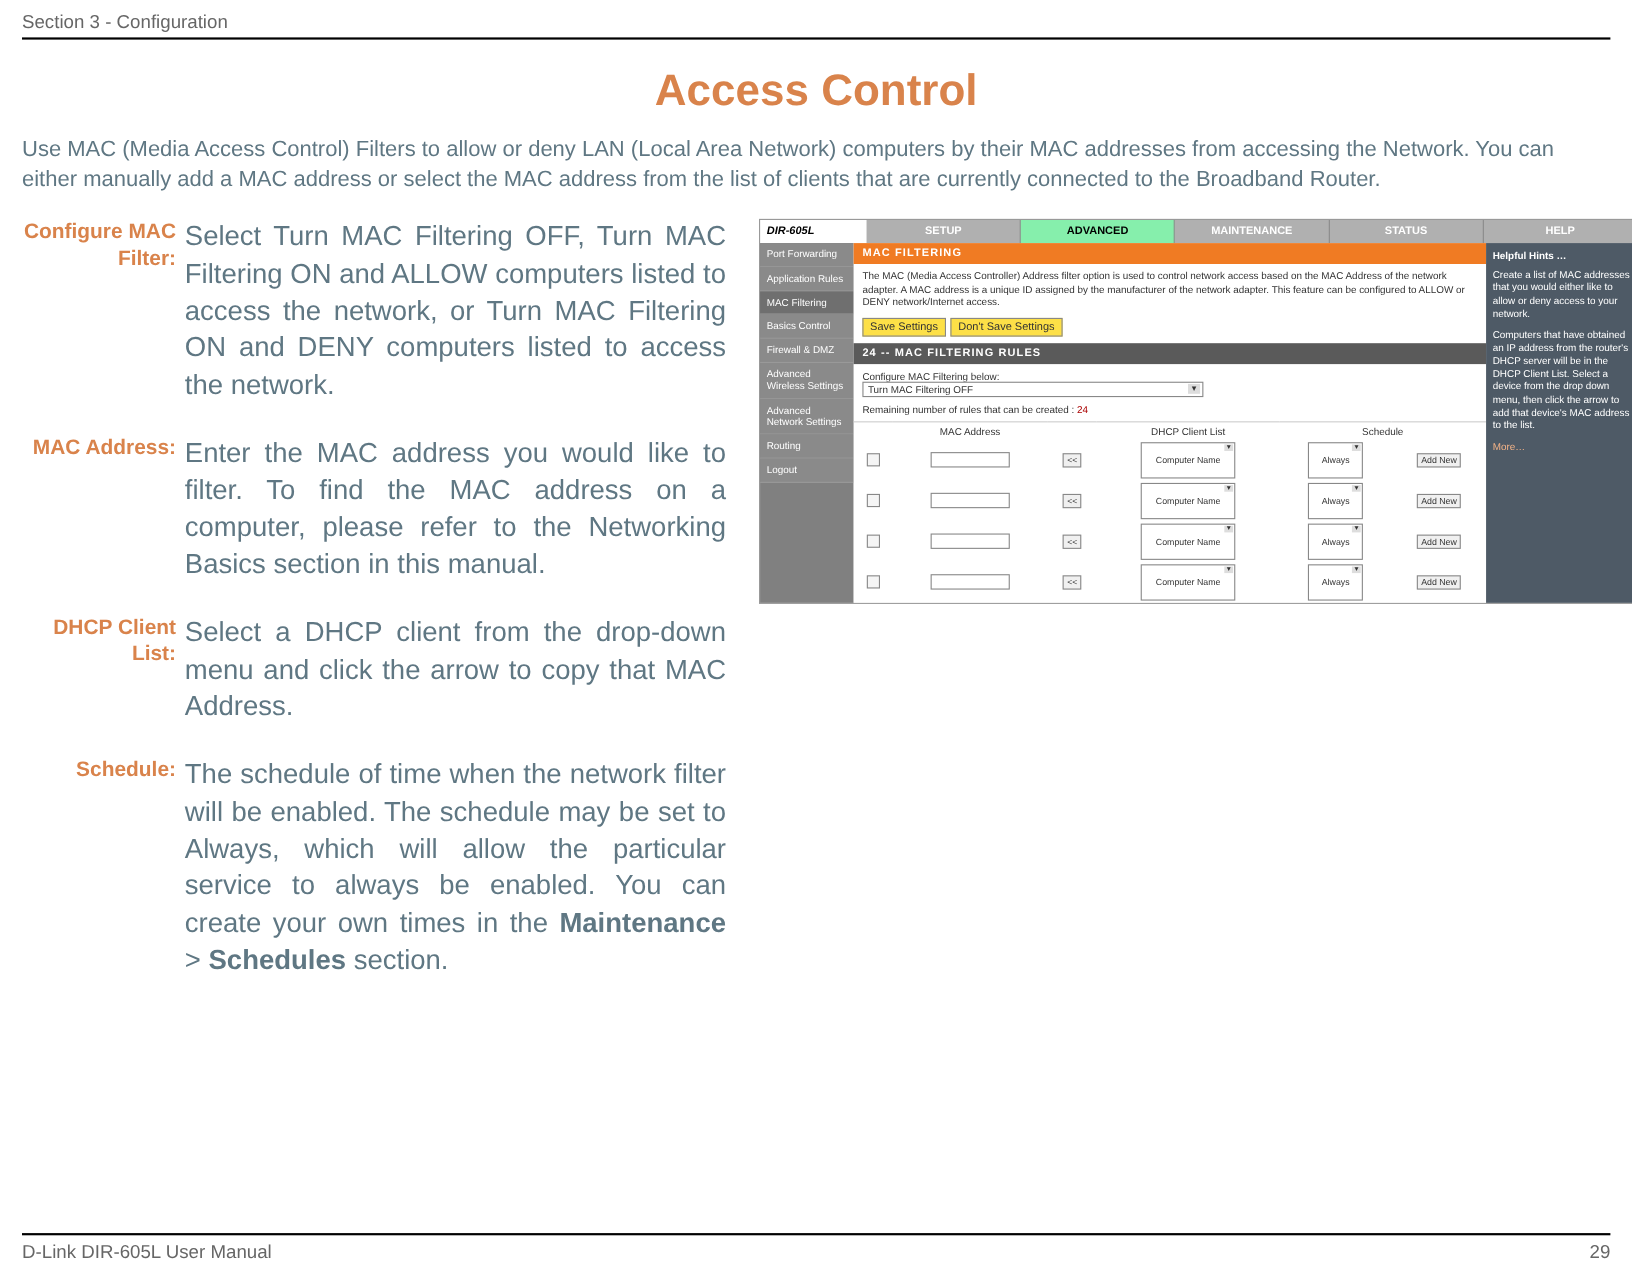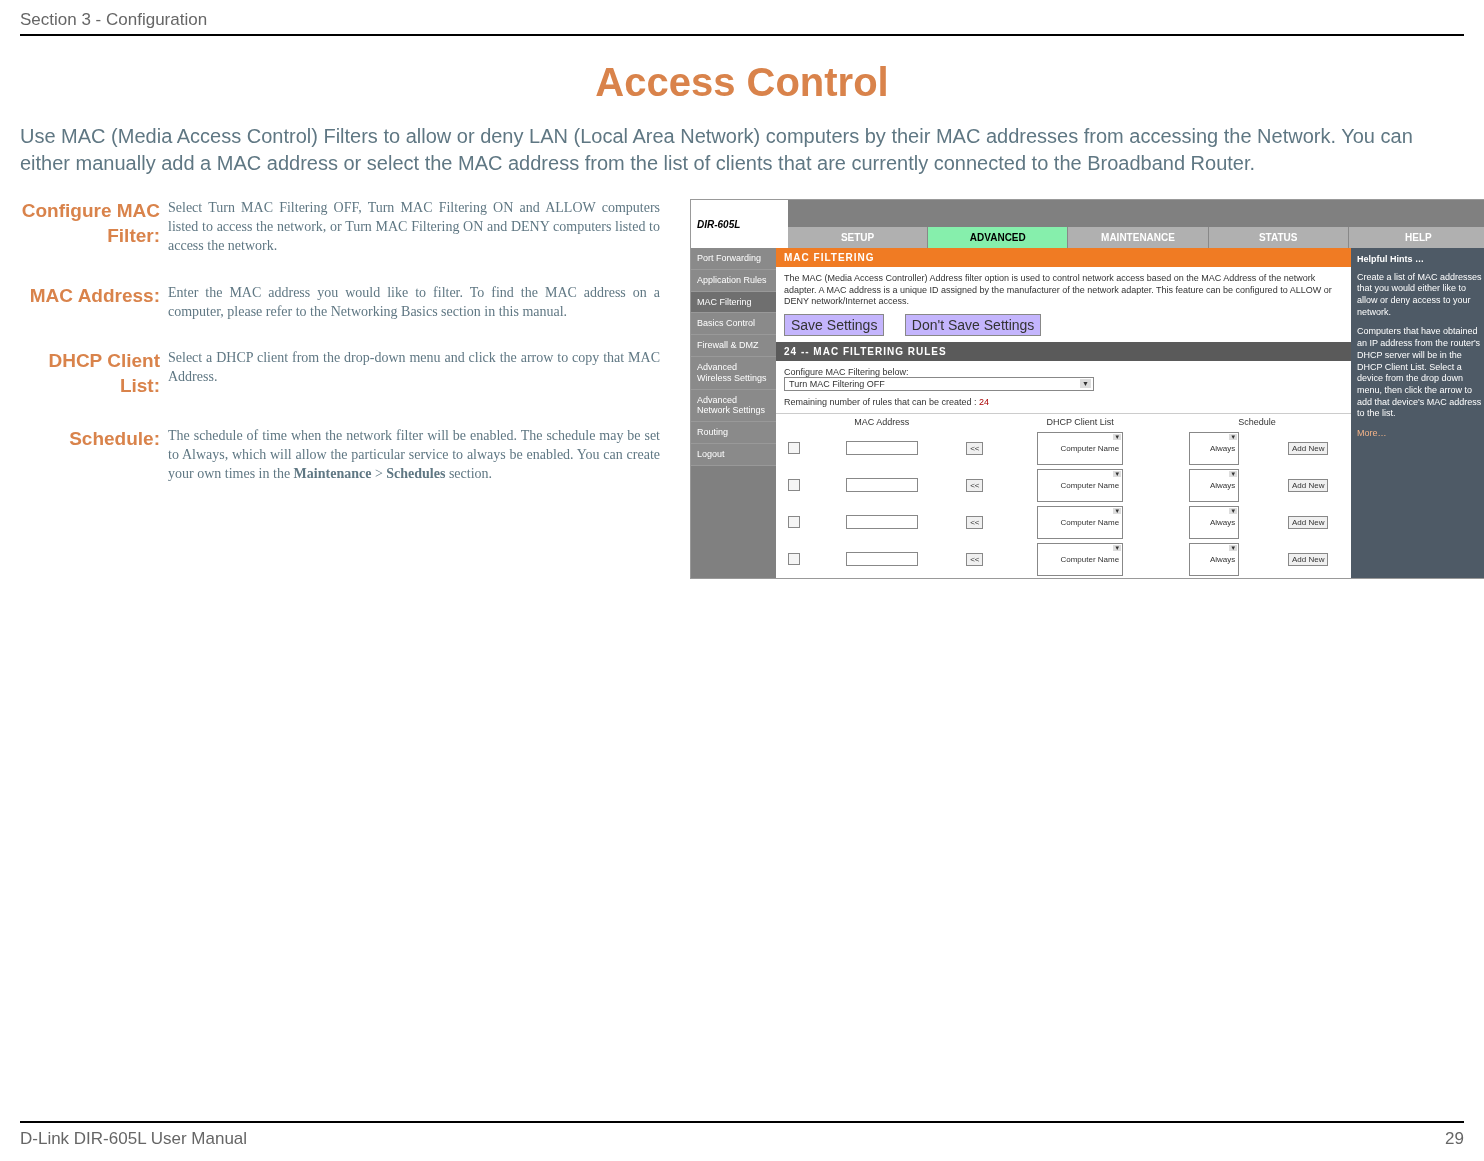--- a/index.html
+++ b/index.html
@@ -57,24 +57,23 @@
     text-align: right;
     color: #d9834b;
     font-size: 19px;
     font-weight: 600;
     padding-right: 8px;
     line-height: 1.3;
   }
   .def-body {
     flex: 1;
     color: #5f7783;
-    font-size: 14px;
+    font-size: 25px;
     line-height: 1.35;
     text-align: justify;
-    font-family: Liberation Serif, serif;
   }
   .def-body b { color: #5f7783; font-weight: 700; }
   .screenshot {
     flex: 0 0 800px;
     border: 1px solid #999;
     background: #ccc;
     box-sizing: border-box;
   }
   .router-top {
     display: flex;
@@ -97,21 +96,20 @@
   }
   .router-tab {
     flex: 1;
     text-align: center;
     font-size: 10px;
     font-weight: bold;
     padding: 5px 0;
     color: #fff;
     background: #b0b0b0;
     border-right: 1px solid #888;
-    margin-top: 27px;
   }
   .router-tab.active {
     background: #86efac;
     color: #000;
   }
   .router-body {
     display: flex;
   }
   .router-nav {
     flex: 0 0 85px;
@@ -144,25 +142,25 @@
     font-size: 9px;
     color: #333;
     padding: 6px 8px;
     line-height: 1.3;
   }
   .panel-btns {
     padding: 0 8px 6px 8px;
   }
   .panel-btn {
     display: inline-block;
-    font-size: 14px;
+    font-size: 10px;
     padding: 2px 6px;
     border: 1px solid #888;
-    background: #c4b5fd;
-    margin-right: 16px;
+    background: #fde047;
+    margin-right: 0;
   }
   .panel-header.dark {
     background: #5a5a5a;
   }
   .cfg-row {
     padding: 6px 8px;
     font-size: 9px;
   }
   .cfg-select {
     display: inline-block;
@@ -224,21 +222,21 @@
     padding: 1px 3px;
   }
   .sel-mini {
     display: inline-block;
     border: 1px solid #888;
     background: #fff;
     font-size: 8px;
     padding: 11px 3px;
     position: relative;
     width: 78px;
-    text-align: right;
+    text-align: center;
   }
   .sel-mini.small { width: 42px; }
   .sel-mini::after {
     content: "▼";
     position: absolute;
     right: 1px;
     top: 1px;
     font-size: 6px;
     background: #ddd;
     padding: 0 1px;

